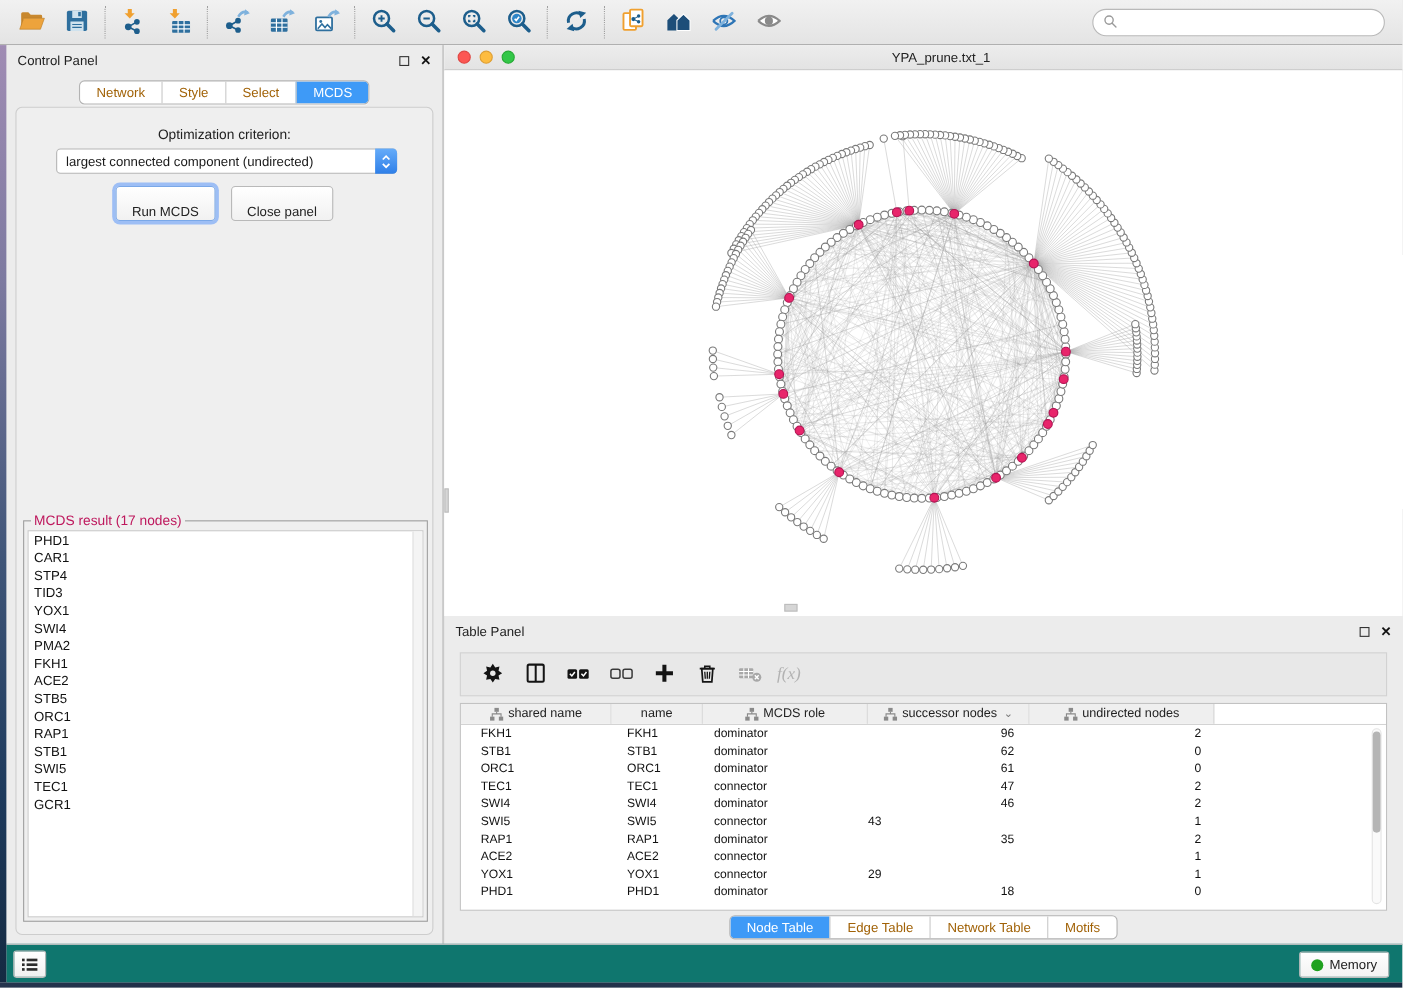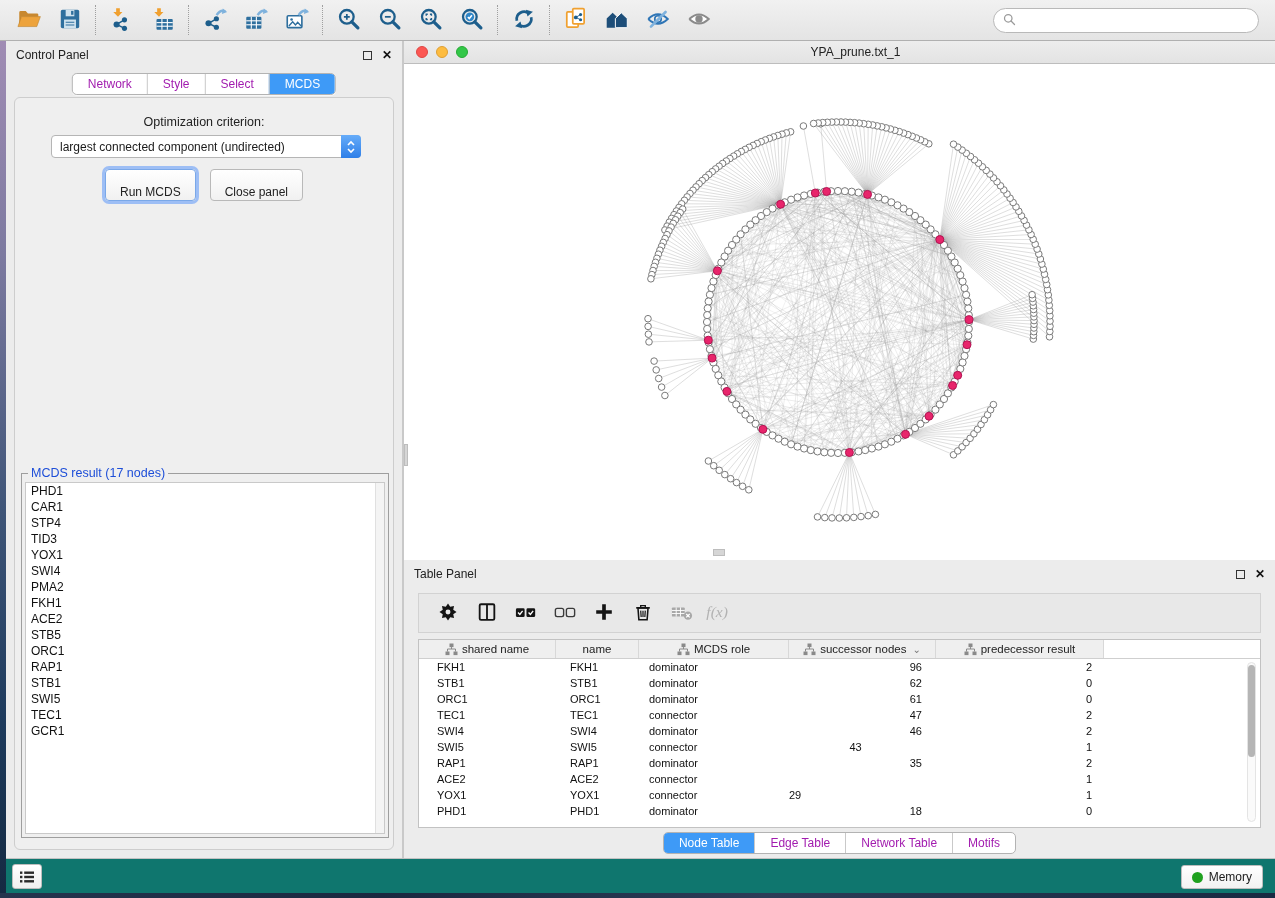--- a/index.html
+++ b/index.html
@@ -19,33 +19,33 @@
   .wall-bottom{position:absolute;left:0;top:893px;width:1275px;height:5px;background:linear-gradient(90deg,#25354e,#1a2940 30%,#2c3d57 60%,#182a42)}
 
   
   .control-panel{position:absolute;left:6px;top:41px;width:396px;height:817px;background:#ececec}
   .panel-header{height:28px;display:flex;align-items:center;padding:0 10px}
   .panel-title{font-size:12px;color:#222}
   .panel-header .spacer{flex:1}
   .icon-float{width:9px;height:9px;border:1.5px solid #333;margin-right:10px;cursor:default}
   .icon-close{font-size:12px;font-weight:bold;color:#111;cursor:default}
   .cp-tabs{position:absolute;left:50%;transform:translateX(-50%);top:32px;display:flex;border:1px solid #b3b3b3;border-radius:5px;overflow:hidden;background:#fff;height:22px;box-shadow:0 1px 0 rgba(255,255,255,.6)}
-  .seg-tab{padding:0 15px;font-size:12px;line-height:20px;border-left:1px solid #c9c9c9;color:#a21caf;white-space:nowrap;cursor:default}
+  .seg-tab{padding:0 15px;font-size:12px;line-height:20px;border-left:1px solid #c9c9c9;color:#a16207;white-space:nowrap;cursor:default}
   .seg-tab:first-child{border-left:none}
   .seg-tab.active{background:#3e9af7;color:#fff}
   .cp-inner{position:absolute;left:8px;top:56px;width:380px;height:753px;background:#efefef;border:1px solid #cdcdcd;border-radius:6px}
   .opt-label{position:absolute;left:0;top:17px;width:100%;text-align:center;font-size:12.5px;color:#222}
   .select{position:absolute;left:36px;top:37px;width:310px;height:23px;background:#fff;border:1px solid #b5b5b5;border-radius:4px;display:flex;align-items:center;cursor:default}
   .select .sel-text{flex:1;padding-left:8px;font-size:12px;white-space:nowrap;overflow:hidden}
   .select .sel-spin{width:20px;height:23px;margin:-1px -1px -1px 0;border-radius:0 4px 4px 0;background:linear-gradient(#66acf9,#2e7fe8);display:flex;align-items:center;justify-content:center}
   .btn{height:22px;border:1px solid #b9b9b9;border-radius:4px;background:linear-gradient(#ffffff,#f1f1f1);font-size:12px;padding:15px 14px;color:#222;cursor:default}
   .btn.focus-ring{box-shadow:0 0 0 3px rgba(90,150,250,.55);border-color:#7aa8e8}
   .cp-buttons{position:absolute;left:0;top:71px;width:100%;display:flex;justify-content:center;gap:14px}
   .mcds-fieldset{position:absolute;left:6px;top:368px;width:368px;height:372px;border:1px solid #9e9e9e;background:#efefef}
-  .mcds-fieldset legend{font-size:12.5px;margin-left:6px;padding:0 3px;color:#1d4ed8}
+  .mcds-fieldset legend{font-size:12.5px;margin-left:6px;padding:0 3px;color:#be185d}
   .mcds-list{position:absolute;left:3px;top:2px;right:3px;bottom:3px;background:#fff;border:1px solid #c9c9c9;overflow:hidden}
   .mcds-item{font-size:12px;line-height:16px;padding-left:5px;color:#111}
   .mcds-scroll{position:absolute;right:0;top:0;width:9px;height:100%;background:#f4f4f4;border-left:1px solid #e0e0e0}
 
   
   .v-divider{position:absolute;left:402px;top:41px;width:2px;height:817px;background:#c9c9c9}
   .network-window{position:absolute;left:404px;top:41px;width:871px;height:519px;background:#fff}
   .nw-titlebar{height:23px;background:linear-gradient(#ededed,#e3e3e3);border-bottom:1px solid #bdbdbd;position:relative;display:flex;align-items:center}
   .lights{display:flex;gap:8px;margin-left:12px}
   .light{width:12px;height:12px;border-radius:50%}
@@ -1440,21 +1440,21 @@
         </div>
         <div class="th" style="width: 168px;">
           <span style="display:flex">
             <svg width="13" height="13" viewBox="0 0 13 13">
               <rect x="4.5" y="0.5" width="4" height="3.6" fill="#8a8a8a"></rect>
               <rect x="0.5" y="8.5" width="4" height="3.6" fill="#8a8a8a"></rect>
               <rect x="8.5" y="8.5" width="4" height="3.6" fill="#8a8a8a"></rect>
               <path d="M6.5 4.1 V6 M2.5 8.5 V6 h8 v2.5" fill="none" stroke="#8a8a8a" stroke-width="1"></path>
             </svg>
           </span>
-          <span>predecessor result</span>
+          <span>undirected nodes</span>
         </div>
         <div class="th-fill"></div>
       </div>
     <div id="tbody">
         <div class="trow">
           <div class="td" style="width: 137px; line-height: 16px; padding-left: 18px; text-align: left;">FKH1</div>
           <div class="td" style="width: 83px; line-height: 16px; padding-left: 14px; text-align: left;">FKH1</div>
           <div class="td" style="width: 150px; line-height: 16px; padding-left: 10px; text-align: left;">dominator</div>
           <div class="td" style="width: 147px; line-height: 16px; padding-right: 14px; text-align: right;">96</div>
           <div class="td" style="width: 168px; line-height: 16px; padding-right: 12px; text-align: right;">2</div>
@@ -1484,21 +1484,21 @@
           <div class="td" style="width: 137px; line-height: 16px; padding-left: 18px; text-align: left;">SWI4</div>
           <div class="td" style="width: 83px; line-height: 16px; padding-left: 14px; text-align: left;">SWI4</div>
           <div class="td" style="width: 150px; line-height: 16px; padding-left: 10px; text-align: left;">dominator</div>
           <div class="td" style="width: 147px; line-height: 16px; padding-right: 14px; text-align: right;">46</div>
           <div class="td" style="width: 168px; line-height: 16px; padding-right: 12px; text-align: right;">2</div>
         </div>
         <div class="trow">
           <div class="td" style="width: 137px; line-height: 16px; padding-left: 18px; text-align: left;">SWI5</div>
           <div class="td" style="width: 83px; line-height: 16px; padding-left: 14px; text-align: left;">SWI5</div>
           <div class="td" style="width: 150px; line-height: 16px; padding-left: 10px; text-align: left;">connector</div>
-          <div class="td" style="width: 147px; line-height: 16px; padding-right: 14px; text-align: center;">43</div>
+          <div class="td" style="width: 147px; line-height: 16px; padding-right: 14px; text-align: left;">43</div>
           <div class="td" style="width: 168px; line-height: 16px; padding-right: 12px; text-align: right;">1</div>
         </div>
         <div class="trow">
           <div class="td" style="width: 137px; line-height: 16px; padding-left: 18px; text-align: left;">RAP1</div>
           <div class="td" style="width: 83px; line-height: 16px; padding-left: 14px; text-align: left;">RAP1</div>
           <div class="td" style="width: 150px; line-height: 16px; padding-left: 10px; text-align: left;">dominator</div>
           <div class="td" style="width: 147px; line-height: 16px; padding-right: 14px; text-align: right;">35</div>
           <div class="td" style="width: 168px; line-height: 16px; padding-right: 12px; text-align: right;">2</div>
         </div>
         <div class="trow">

